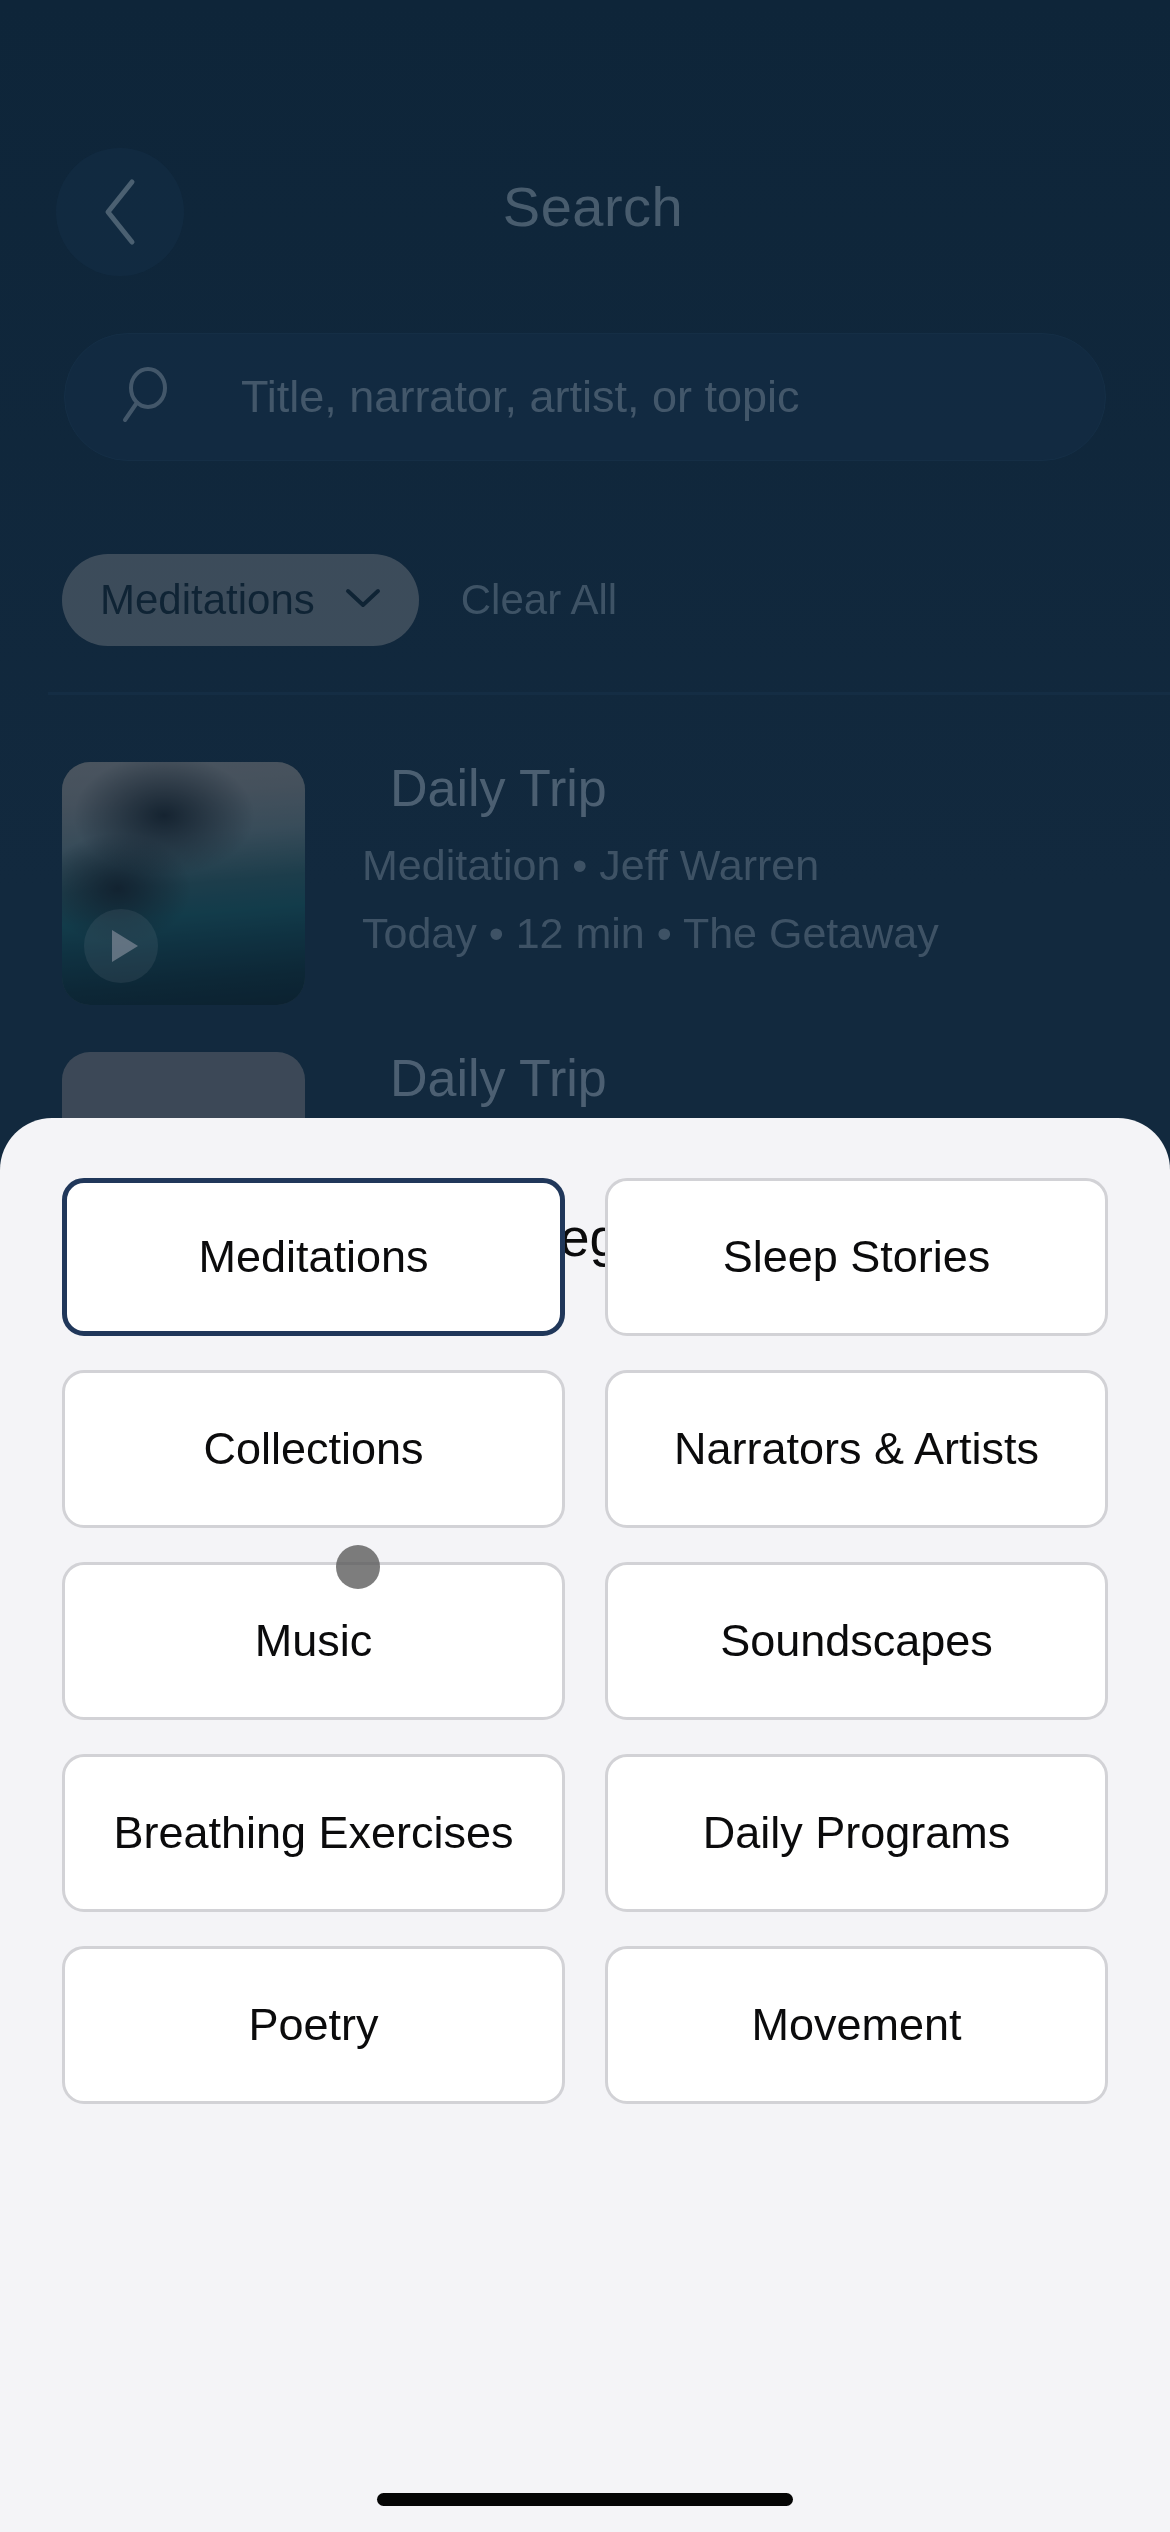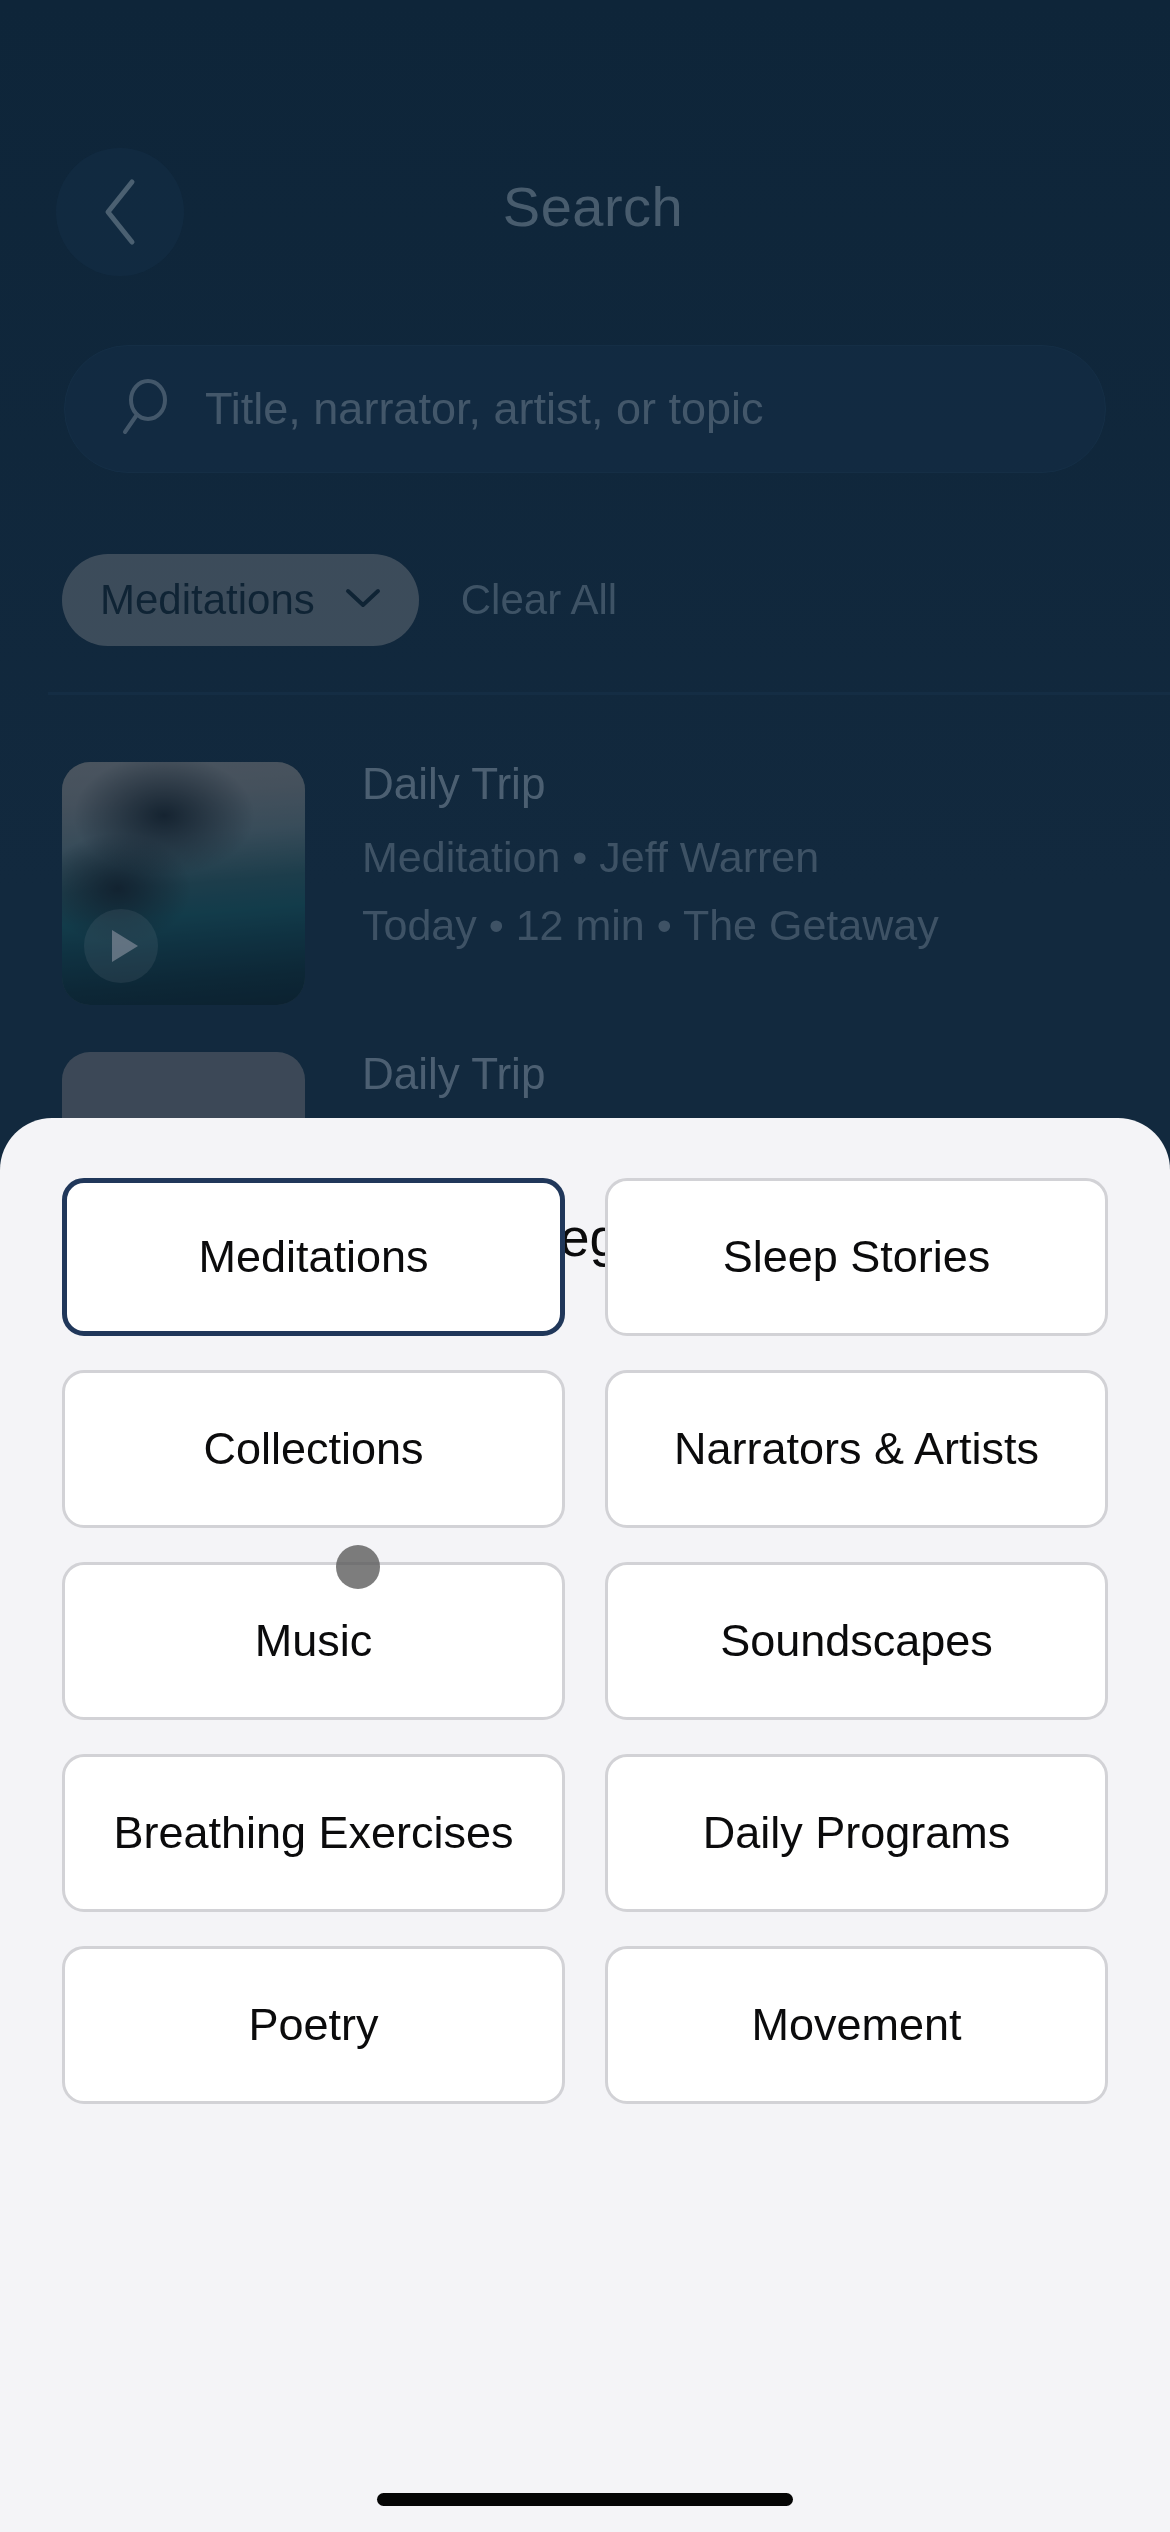--- a/index.html
+++ b/index.html
@@ -61,29 +61,30 @@
     text-align: center;
     font-size: 56px;
     color: #98a7b5;
     letter-spacing: 0.5px;
   }
 
   
   #search-field {
     position: absolute;
     left: 64px;
-    top: 345px;
+    top: 333px;
     width: 1042px;
     height: 128px;
     border-radius: 64px;
     background: #16304a;
     border: 1px solid #1d3a55;
     display: flex;
     align-items: center;
     padding-left: 56px;
+    gap: 36px;
   }
   #search-icon { flex: 0 0 auto; margin-right: 32px; }
   #search-input-text {
     font-size: 45px;
     color: #8b9bab;
   }
 
   
   #filter-row {
     position: absolute;
@@ -178,24 +179,25 @@
   .play-badge .tri {
     width: 0; height: 0;
     border-left: 26px solid rgba(236,240,242,0.85);
     border-top: 16px solid transparent;
     border-bottom: 16px solid transparent;
     margin-left: 8px;
   }
 
   .result-text { position: absolute; left: 300px; top: 0; }
   .result-title {
-    font-size: 44px;
+    font-size: 52px;
     color: #9eadbb;
     line-height: 1;
     margin-bottom: 30px;
+    margin-left: 28px;
   }
   .result-meta {
     font-size: 43px;
     color: #7c8d9c;
     line-height: 1;
     margin-bottom: 25px;
   }
 
   
   #sheet {

